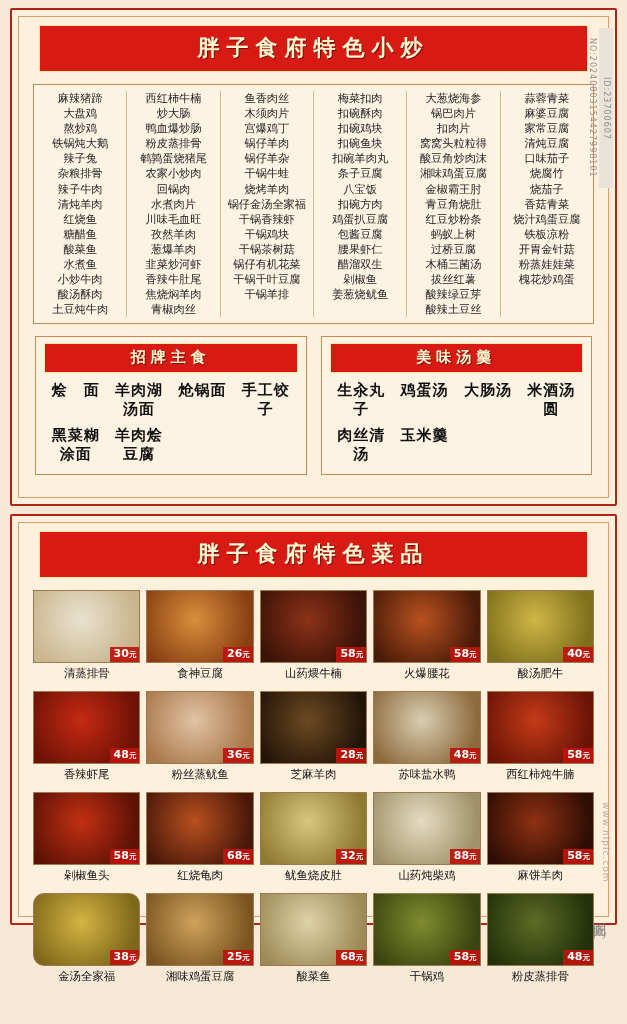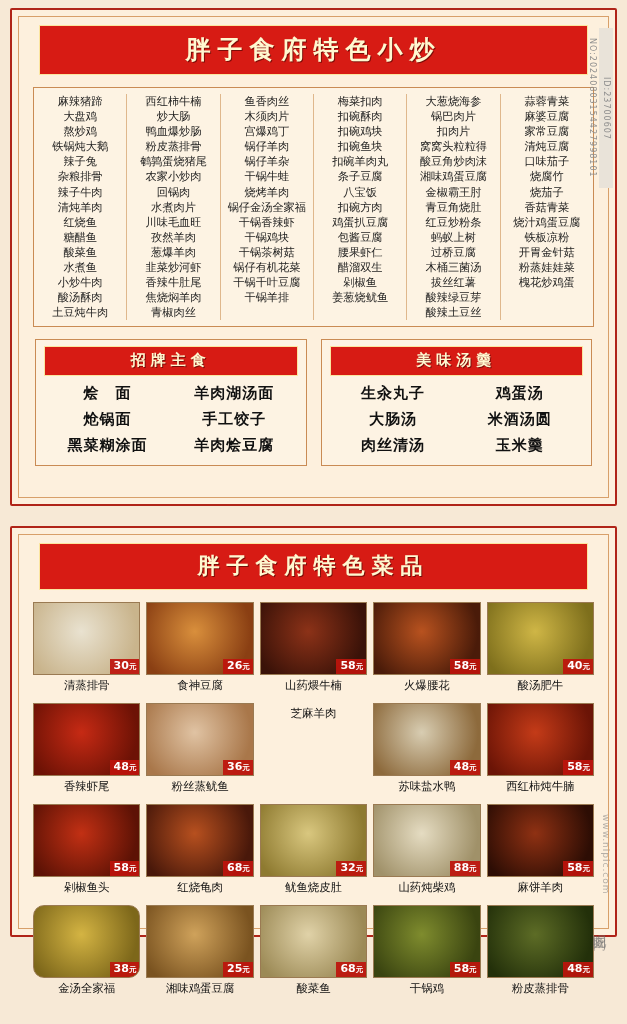--- a/index.html
+++ b/index.html
@@ -25,31 +25,31 @@
     border-radius: 2px;
     padding: 6px;
     position: relative;
   }
   .panel-inner {
     border: 1px solid #d8a06a;
     padding: 6px 6px 10px 6px;
     height: 100%;
   }
   .panel-top { height: 498px; }
-  .panel-bottom { height: 411px; margin-top: 20px; }
+  .panel-bottom { height: 411px; margin-top: 8px; }
 
   
   .banner {
     background: #d71b14;
     color: #fff8d0;
     text-align: center;
     font-family: "DejaVu Serif", "Liberation Serif", serif;
     font-weight: bold;
     letter-spacing: 7px;
-    font-size: 25px;
+    font-size: 22px;
     padding: 7px 0 8px 0;
     margin: 2px 14px 10px 14px;
     border: 1px solid #fbe6a0;
     text-shadow: 1px 1px 0 #7a0d08;
   }
   .banner-2 { font-size: 22px; margin-bottom: 12px; }
 
   
   .menu-box {
     border: 1px solid #c98b54;
@@ -93,21 +93,21 @@
     font-weight: bold;
     letter-spacing: 5px;
     font-size: 15px;
     padding: 4px 0 5px 0;
     border: 1px solid #fbe6a0;
     margin-bottom: 8px;
     text-shadow: 1px 1px 0 #7a0d08;
   }
   .sub-grid {
     display: grid;
-    grid-template-columns: 1fr 1fr;
+    grid-template-columns: 1fr 1fr 1fr 1fr;
     row-gap: 7px;
     text-align: center;
   }
   .sub-grid .item {
     font-size: 15px;
     font-weight: bold;
     font-family: "DejaVu Serif", "Liberation Serif", serif;
     color: #111;
     letter-spacing: 1px;
   }
@@ -357,20 +357,23 @@
             </div>
             <div class="dish-name">香辣虾尾</div>
           </div>
           <div class="dish">
             <div class="dish-photo" style="background: radial-gradient(circle at 45% 40%, rgb(224, 195, 163) 0%, rgb(169, 119, 74) 78%);">
               <div class="price"><span>36</span><span class="yuan">元</span></div>
             </div>
             <div class="dish-name">粉丝蒸鱿鱼</div>
           </div>
           <div class="dish">
+            <div class="dish-photo" style="background: radial-gradient(circle at 45% 40%, rgb(107, 74, 34) 0%, rgb(36, 20, 8) 78%);">
+              <div class="price"><span>28</span><span class="yuan">元</span></div>
+            </div>
             <div class="dish-name">芝麻羊肉</div>
           </div>
           <div class="dish">
             <div class="dish-photo" style="background: radial-gradient(circle at 45% 40%, rgb(216, 205, 178) 0%, rgb(141, 106, 60) 78%);">
               <div class="price"><span>48</span><span class="yuan">元</span></div>
             </div>
             <div class="dish-name">苏味盐水鸭</div>
           </div>
           <div class="dish">
             <div class="dish-photo" style="background: radial-gradient(circle at 45% 40%, rgb(196, 59, 24) 0%, rgb(107, 20, 6) 78%);">

